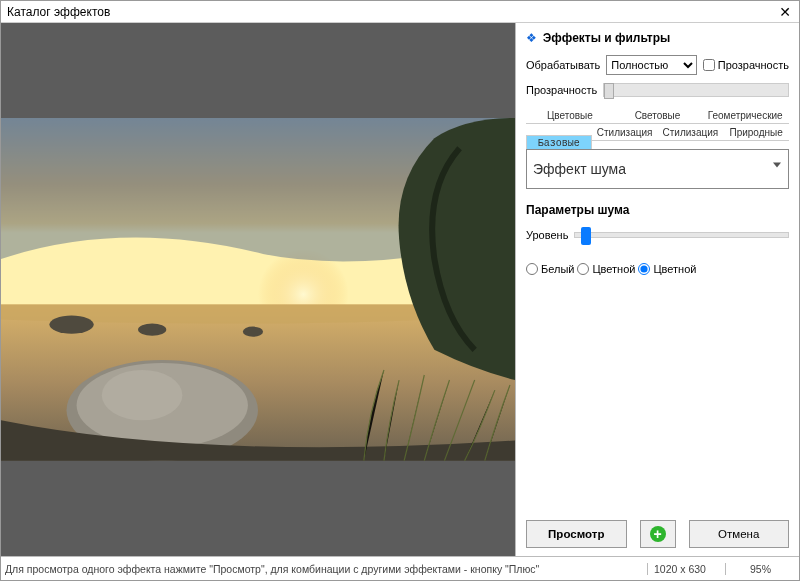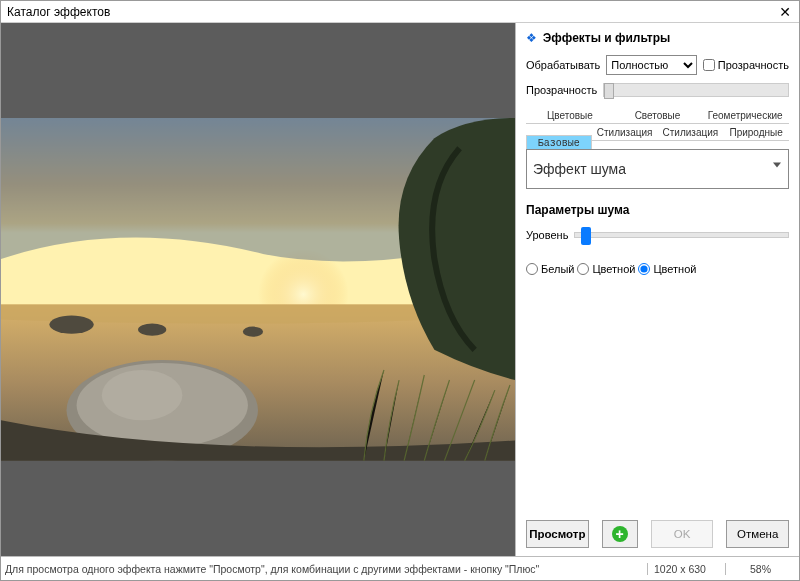--- a/index.html
+++ b/index.html
@@ -174,23 +174,22 @@
         </label>
     </div>
 
     <div class="spacer"></div>
 
     <div class="btnrow">
       <div class="btn preview">Просмотр</div>
       <div class="btn plus">
         <span class="plus-icon">+</span>
       </div>
-      <div class="btn disabled">OK</div>
       <div class="btn">Отмена</div>
     </div>
   </div>
 </div>
 
 <div class="statusbar">
   <span class="msg">Для просмотра одного эффекта нажмите "Просмотр", для комбинации с другими эффектами - кнопку "Плюс"</span>
   <span class="dim">1020 x 630</span>
-  <span class="pct">58%</span>
+  <span class="pct">95%</span>
 </div>
 
 </body></html>

